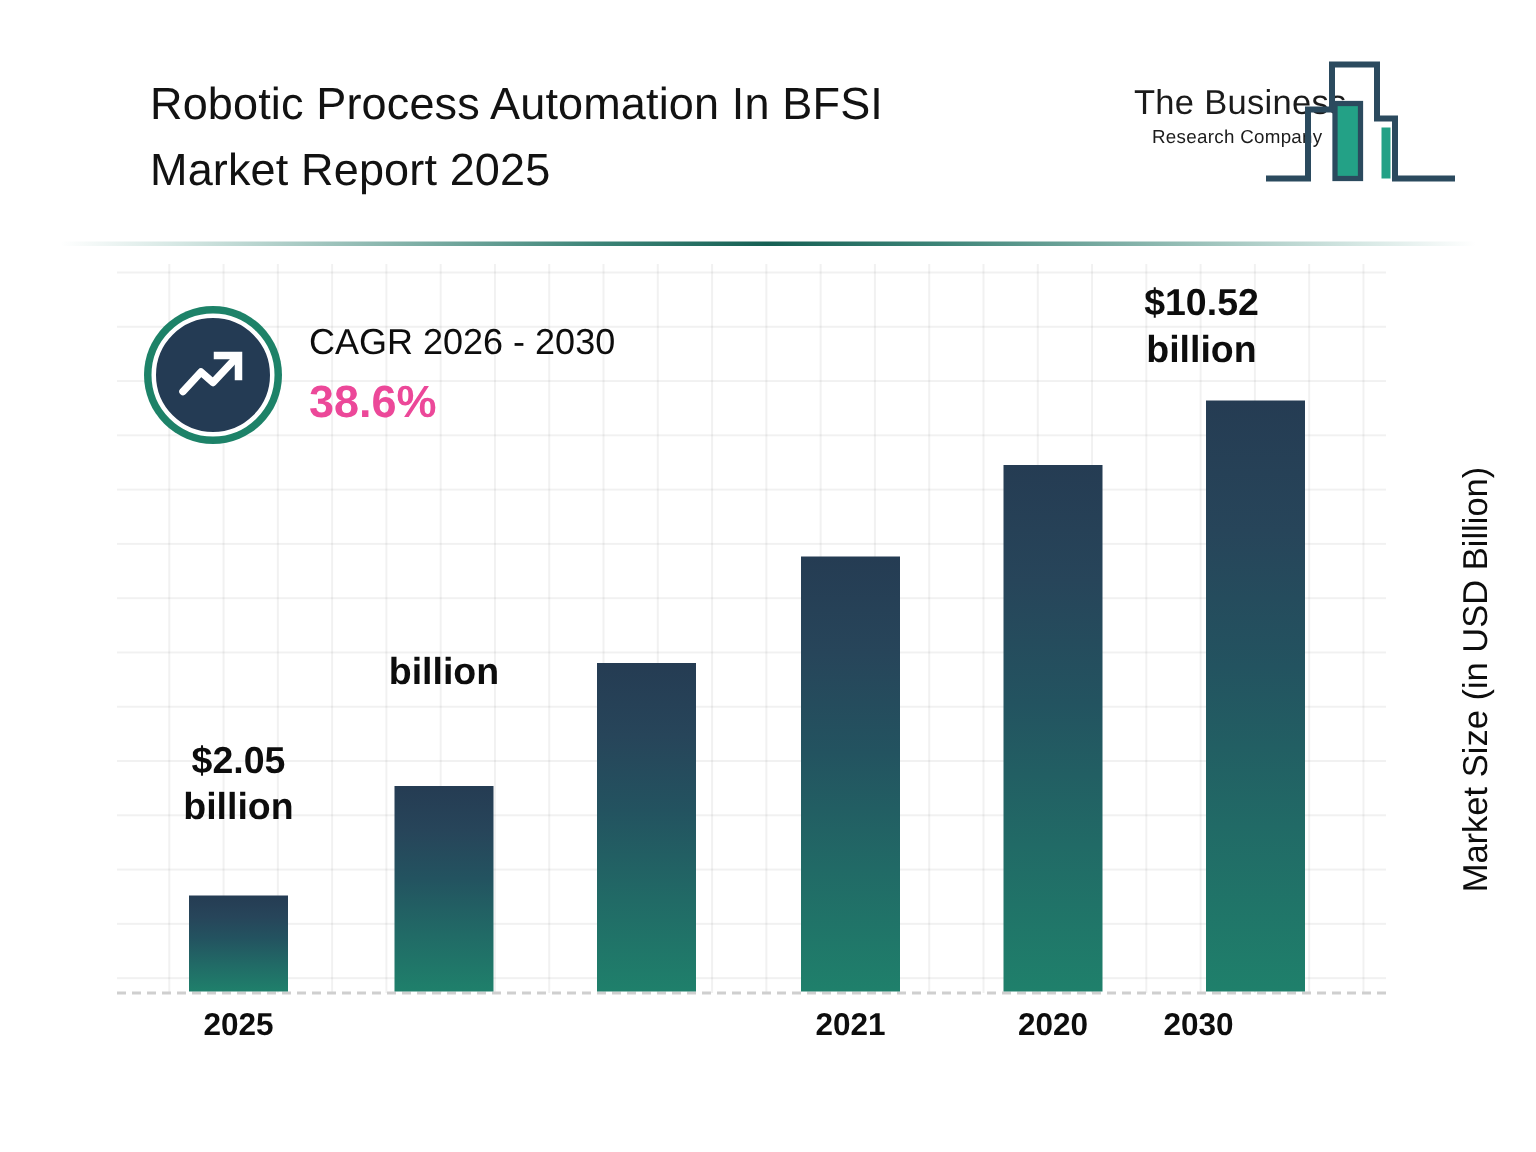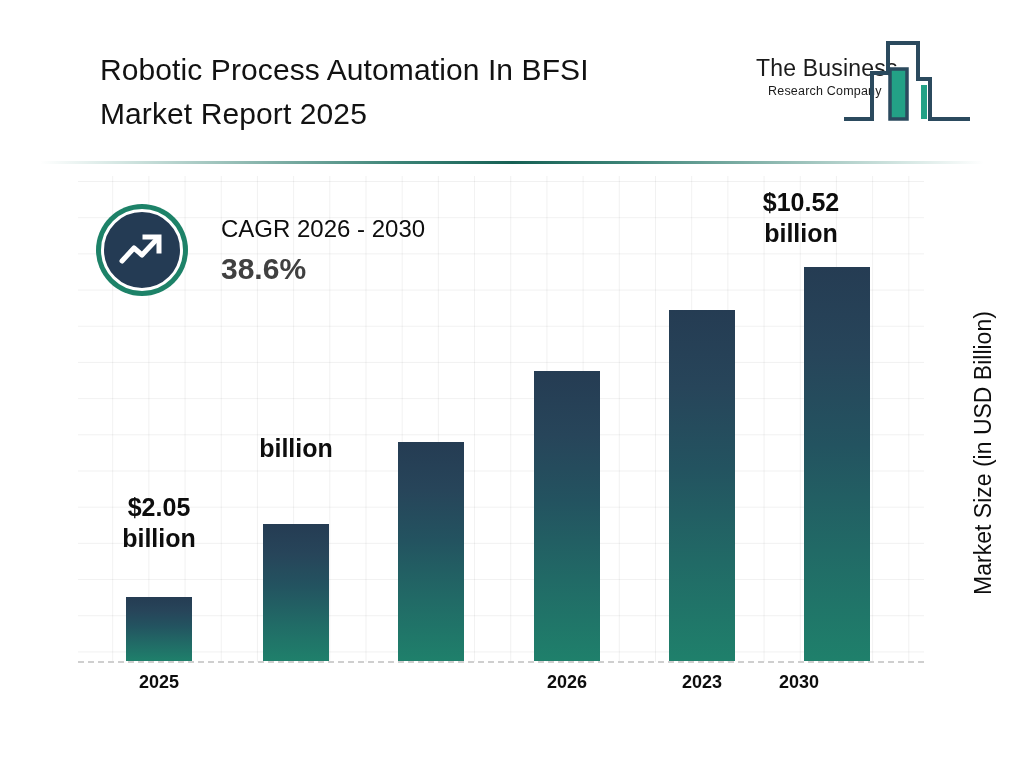--- a/index.html
+++ b/index.html
@@ -74,21 +74,21 @@
   .bar-label{
     position:absolute;width:150px;text-align:center;
     font-size:25px;font-weight:bold;color:#0d0d0d;line-height:1.22;
   }
   .bar-label span{display:block;}
 
   
   .xaxis{position:absolute;left:0;top:496px;width:912px;height:36px;}
   .xtick{
     position:absolute;width:150px;text-align:center;
-    font-size:18px;font-weight:bold;color:#0d0d0d;top:0;
+    font-size:21px;font-weight:bold;color:#0d0d0d;top:0;
   }
 
   
   .ytitle{
     position:absolute;right:-2px;top:92px;
     font-size:23px;color:#0d0d0d;font-weight:400;
     white-space:nowrap;
     transform:rotate(-90deg);transform-origin:right top;
     width:370px;text-align:center;
   }
@@ -99,23 +99,23 @@
     position:absolute;left:0;top:0;width:92px;height:92px;
     border-radius:50%;
     background:#1d8268;
     display:flex;align-items:center;justify-content:center;
   }
   .cagr-inner{
     width:76px;height:76px;border-radius:50%;
     background:#243b54;border:3px solid #ffffff;
     display:flex;align-items:center;justify-content:center;
   }
-  .cagr-text{position:absolute;left:125px;top:10px;width:300px;}
+  .cagr-text{position:absolute;left:110px;top:10px;width:300px;}
   .cagr-head{font-size:24px;color:#0d0d0d;font-weight:400;line-height:1.25;white-space:nowrap;}
-  .cagr-val{font-size:30px;color:#404040;font-weight:bold;line-height:1.25;margin-top:6px;}
+  .cagr-val{font-size:30px;color:#ec4899;font-weight:bold;line-height:1.25;margin-top:6px;}
 </style>
 </head>
 <body>
 
 <div id="page">
 
   <div class="header">
     <div class="title">
       <span class="line">Robotic Process Automation In BFSI</span>
       <span class="line">Market Report 2025</span>
@@ -164,22 +164,22 @@
 
       <div class="bar" style="left:748px;height:394px;"></div>
       <div class="bar-label" style="left:670px;top:11px;">
         <span>$10.52</span>
         <span>billion</span>
       </div>
     </div>
 
     <div class="xaxis">
       <div class="xtick" style="left:28px;">2025</div>
-      <div class="xtick" style="left:436px;">2026</div>
-      <div class="xtick" style="left:571px;">2023</div>
+      <div class="xtick" style="left:436px;">2021</div>
+      <div class="xtick" style="left:571px;">2020</div>
       <div class="xtick" style="left:668px;">2030</div>
     </div>
 
     <div class="ytitle">Market Size (in USD Billion)</div>
 
     <div class="cagr">
       <div class="cagr-circle">
         <div class="cagr-inner">
           <svg width="48" height="38" viewBox="0 0 48 38" xmlns="http://www.w3.org/2000/svg">
             <polyline points="4,30 16,17 24,24 39,8" fill="none" stroke="#ffffff" stroke-width="5" stroke-linecap="round" stroke-linejoin="round"></polyline>

